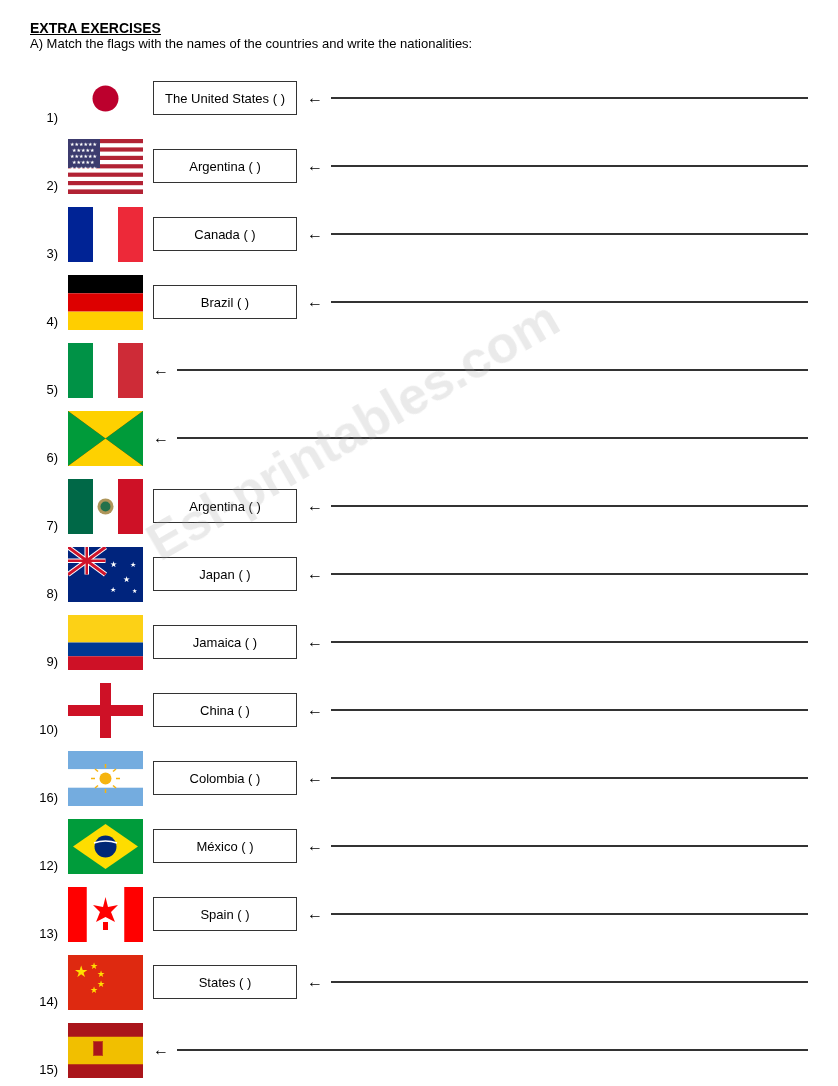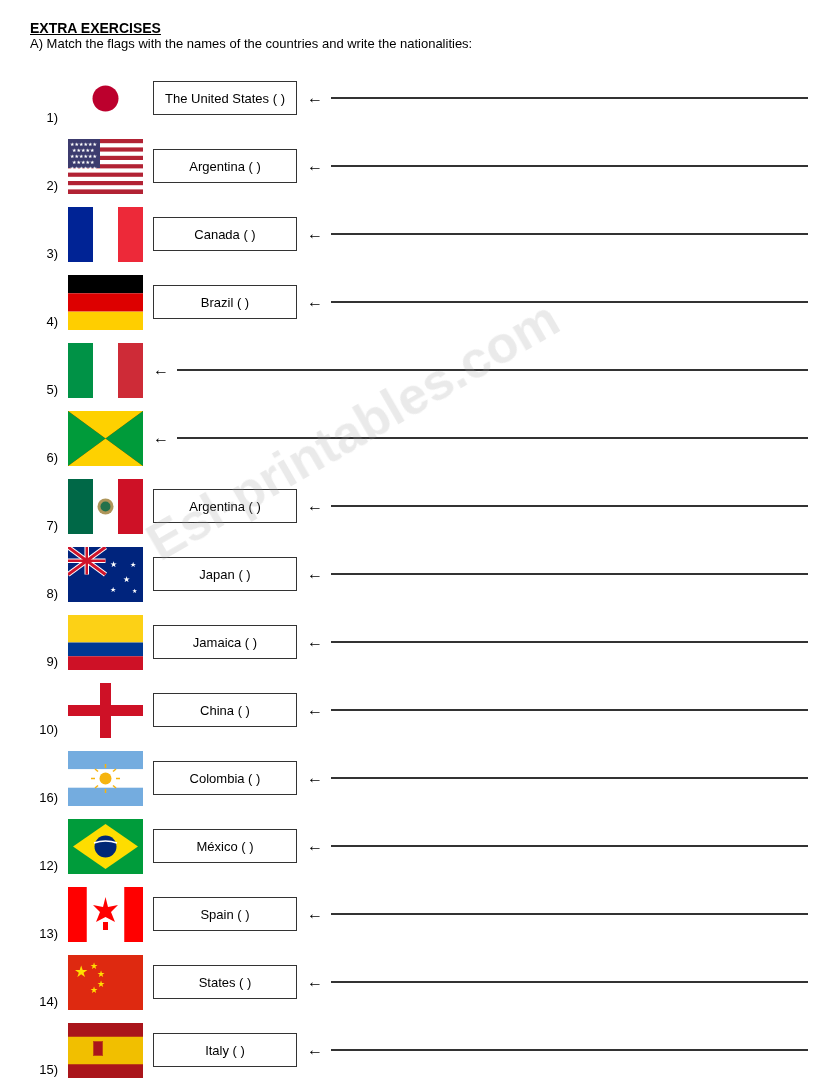--- a/index.html
+++ b/index.html
@@ -376,21 +376,20 @@
     <div class="row-num">15)</div>
     <div class="flag-box">
       <svg class="flag" viewBox="0 0 75 55" xmlns="http://www.w3.org/2000/svg">
         <rect width="75" height="55" fill="#AA151B"></rect>
         <rect y="13.75" width="75" height="27.5" fill="#F1BF00"></rect>
 
         <rect x="25" y="18" width="10" height="15" fill="#AA151B" opacity="0.7"></rect>
         <rect x="26" y="19" width="8" height="13" fill="#AA151B"></rect>
       </svg>
     </div>
-    <div class="country-box">Italy (      )</div>
     <div class="arrow-area">
       <span class="arrow-symbol">←</span>
       <div class="answer-line"></div>
     </div>
   </div>
 
 </div>
 
 <div class="watermark">Esl-printables.com</div>
 

